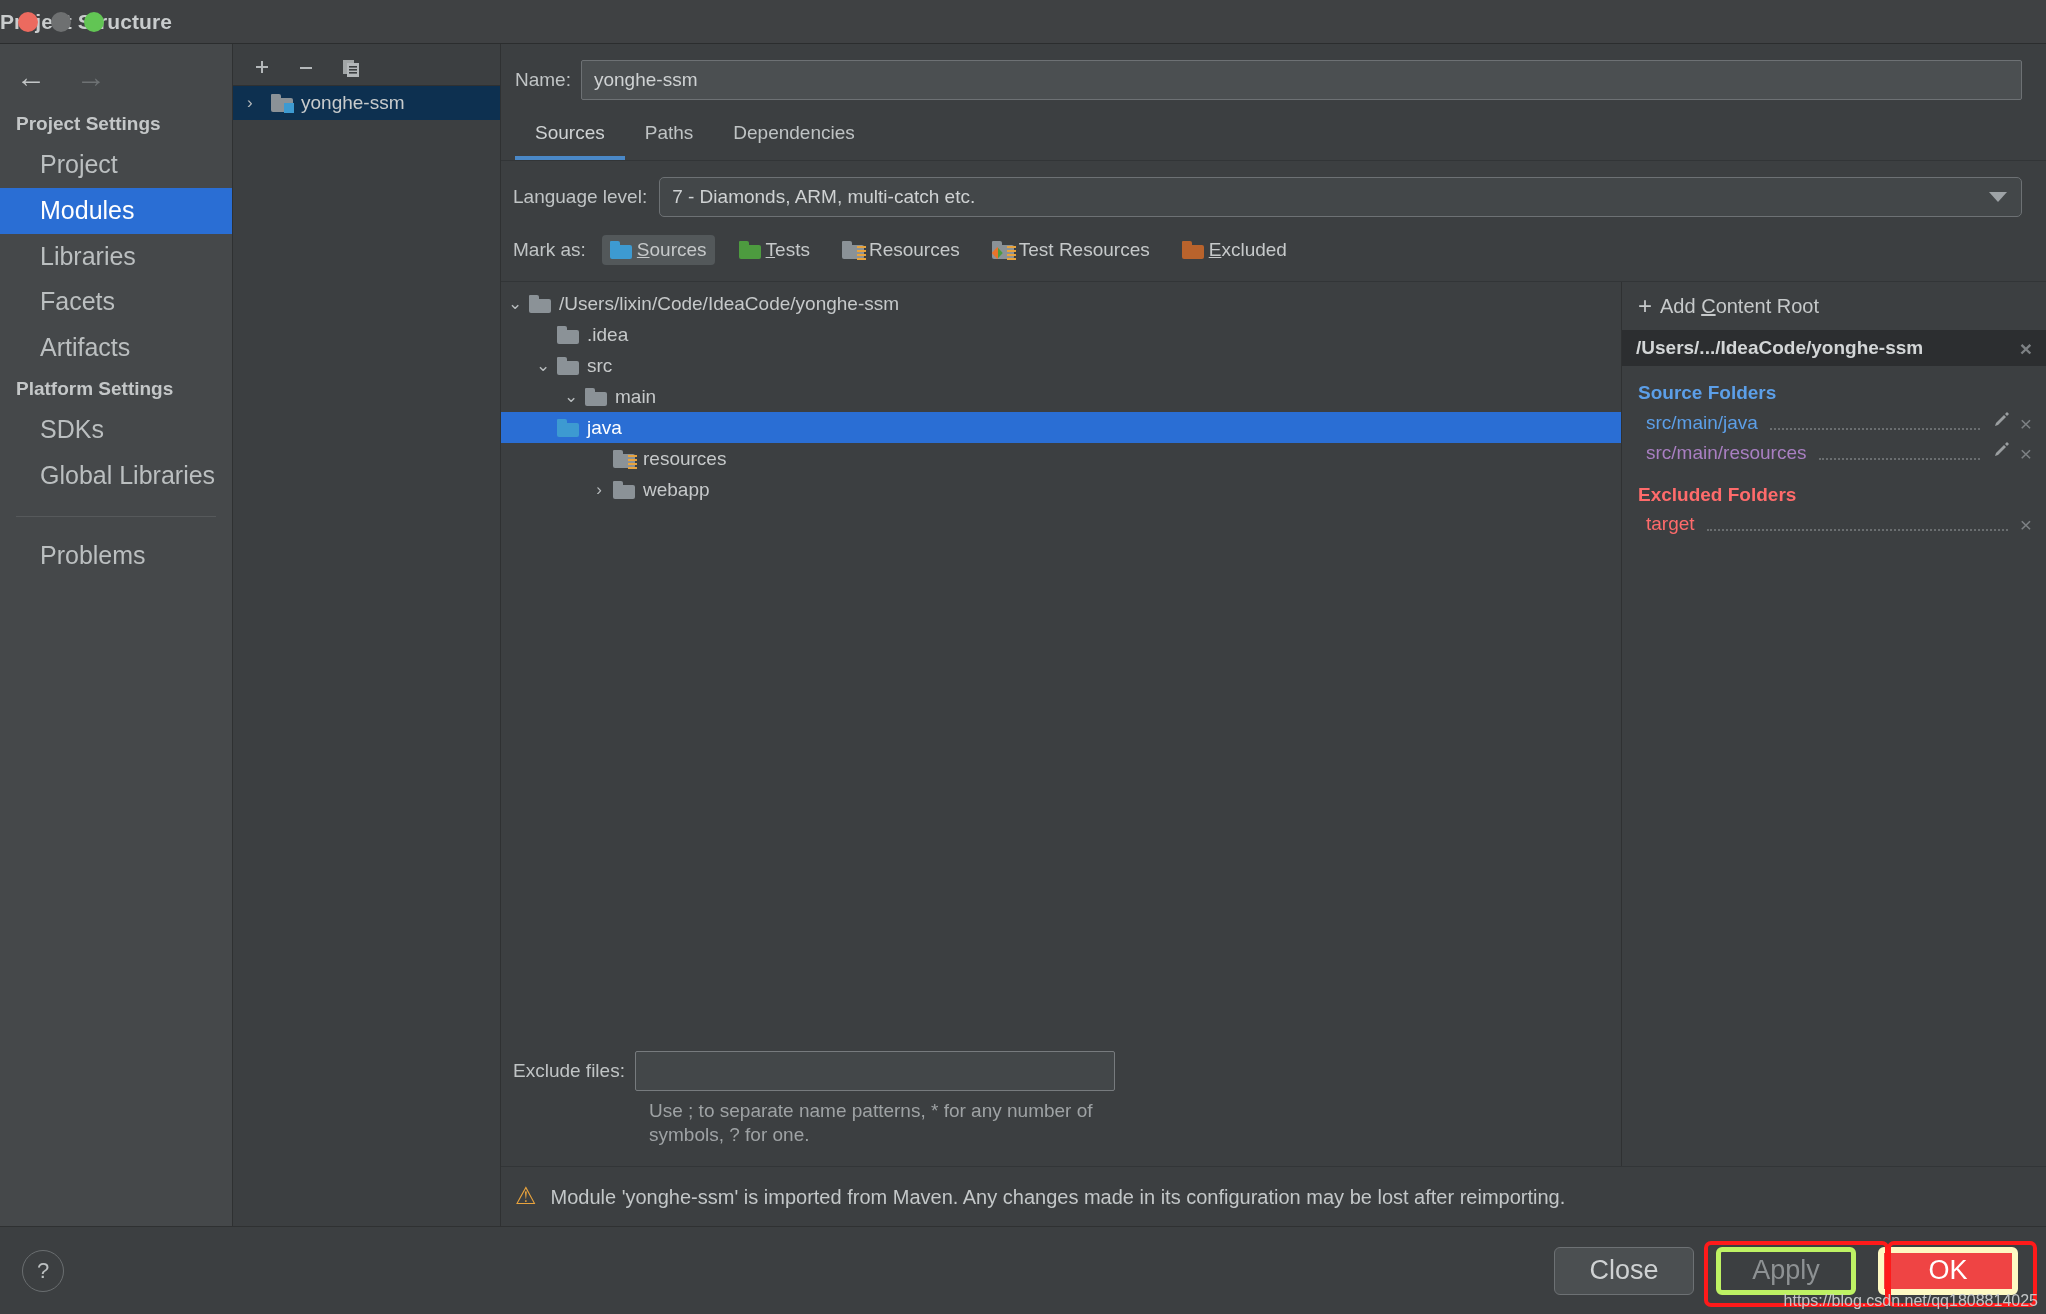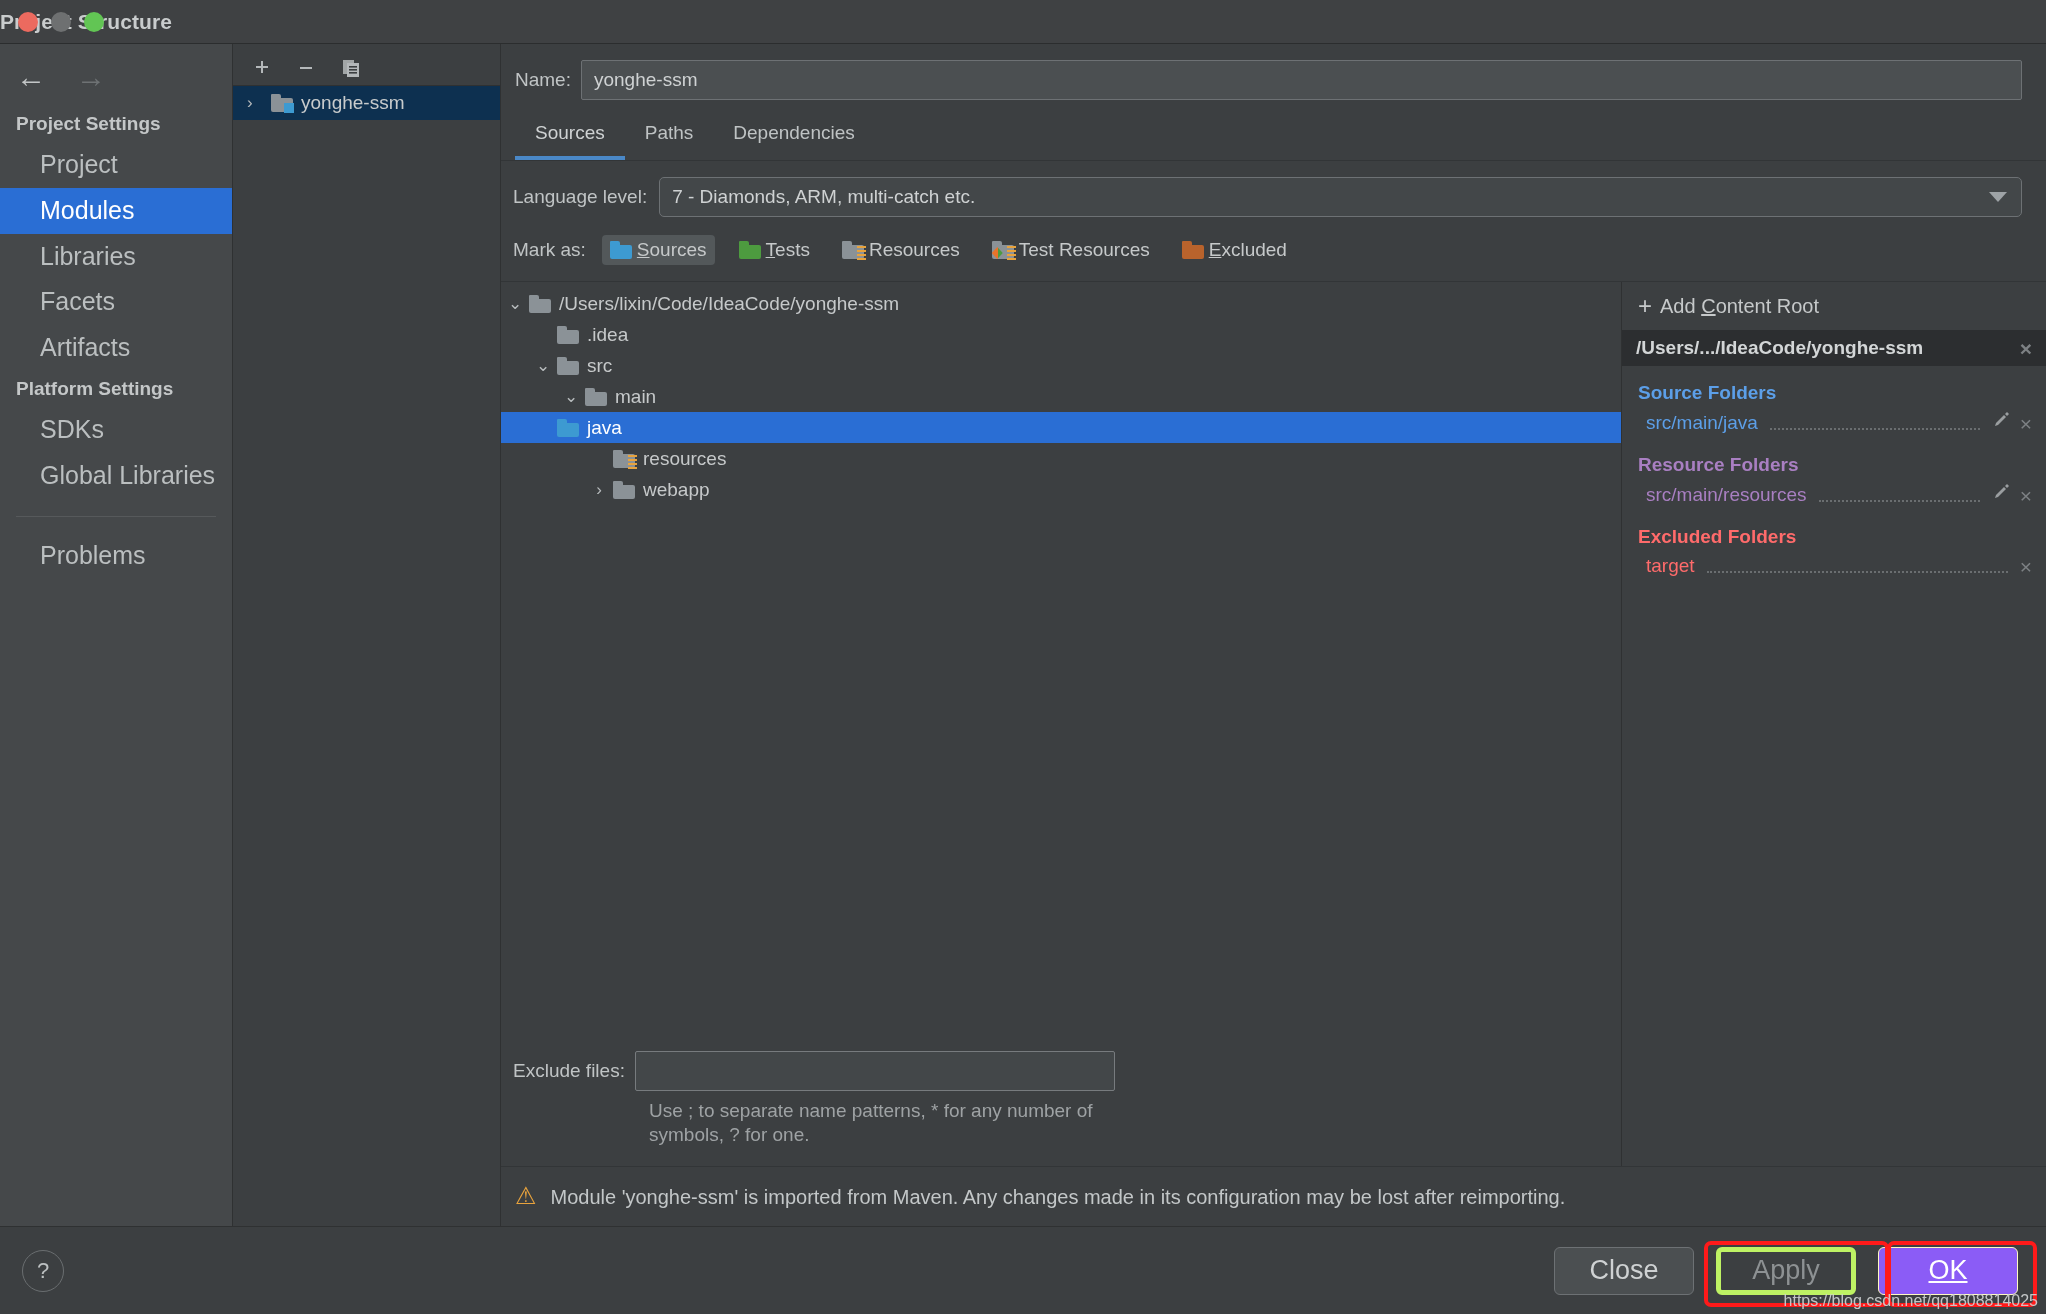--- a/index.html
+++ b/index.html
@@ -221,21 +221,21 @@
     font-size: 22px;
   }
   .btn-group { display: flex; align-items: center; gap: 22px; }
   .btn {
     min-width: 140px; height: 48px; border-radius: 6px;
     display: flex; align-items: center; justify-content: center;
     font-size: 27px; padding: 0 24px;
   }
   .btn.close { background: #4b4f51; border: 1px solid #6d7174; color: #cfd2d3; }
   .btn.apply { background: #3c3f41; border: 5px solid #bef264; color: #8d9193; }
-  .btn.ok { background: #8b5cf6; border: 1px solid #fef9c3; color: #ffffff; text-decoration: underline; }
+  .btn.ok { background: #ef4444; border: 6px solid #fef9c3; color: #ffffff; }
   .annot-box {
     position: absolute; border: 4px solid #ff1a1a; border-radius: 7px;
     pointer-events: none;
   }
   .watermark {
     position: absolute; right: 8px; bottom: 4px;
     font-size: 16px; color: #cfd2d3; opacity: .92;
   }
 </style>
 </head>
@@ -486,21 +486,20 @@
             <span class="dots"></span>
             <span class="pencil">
               <svg width="20" height="20" viewBox="0 0 20 20">
                   <path d="M3 15l1-3 8-8 2 2-8 8-3 1z" fill="currentColor"></path>
                   <path d="M13 3l2-2 2 2-2 2z" fill="currentColor"></path>
                 </svg>
             </span>
             <span class="xmark">×</span>
           </div>
 
-          <div class="grp-title res">Resource Folders</div>
           <div class="path-row res">
             <span class="pname">src/main/resources</span>
             <span class="dots"></span>
             <span class="pencil">
               <svg width="20" height="20" viewBox="0 0 20 20">
                   <path d="M3 15l1-3 8-8 2 2-8 8-3 1z" fill="currentColor"></path>
                   <path d="M13 3l2-2 2 2-2 2z" fill="currentColor"></path>
                 </svg>
             </span>
             <span class="xmark">×</span>

